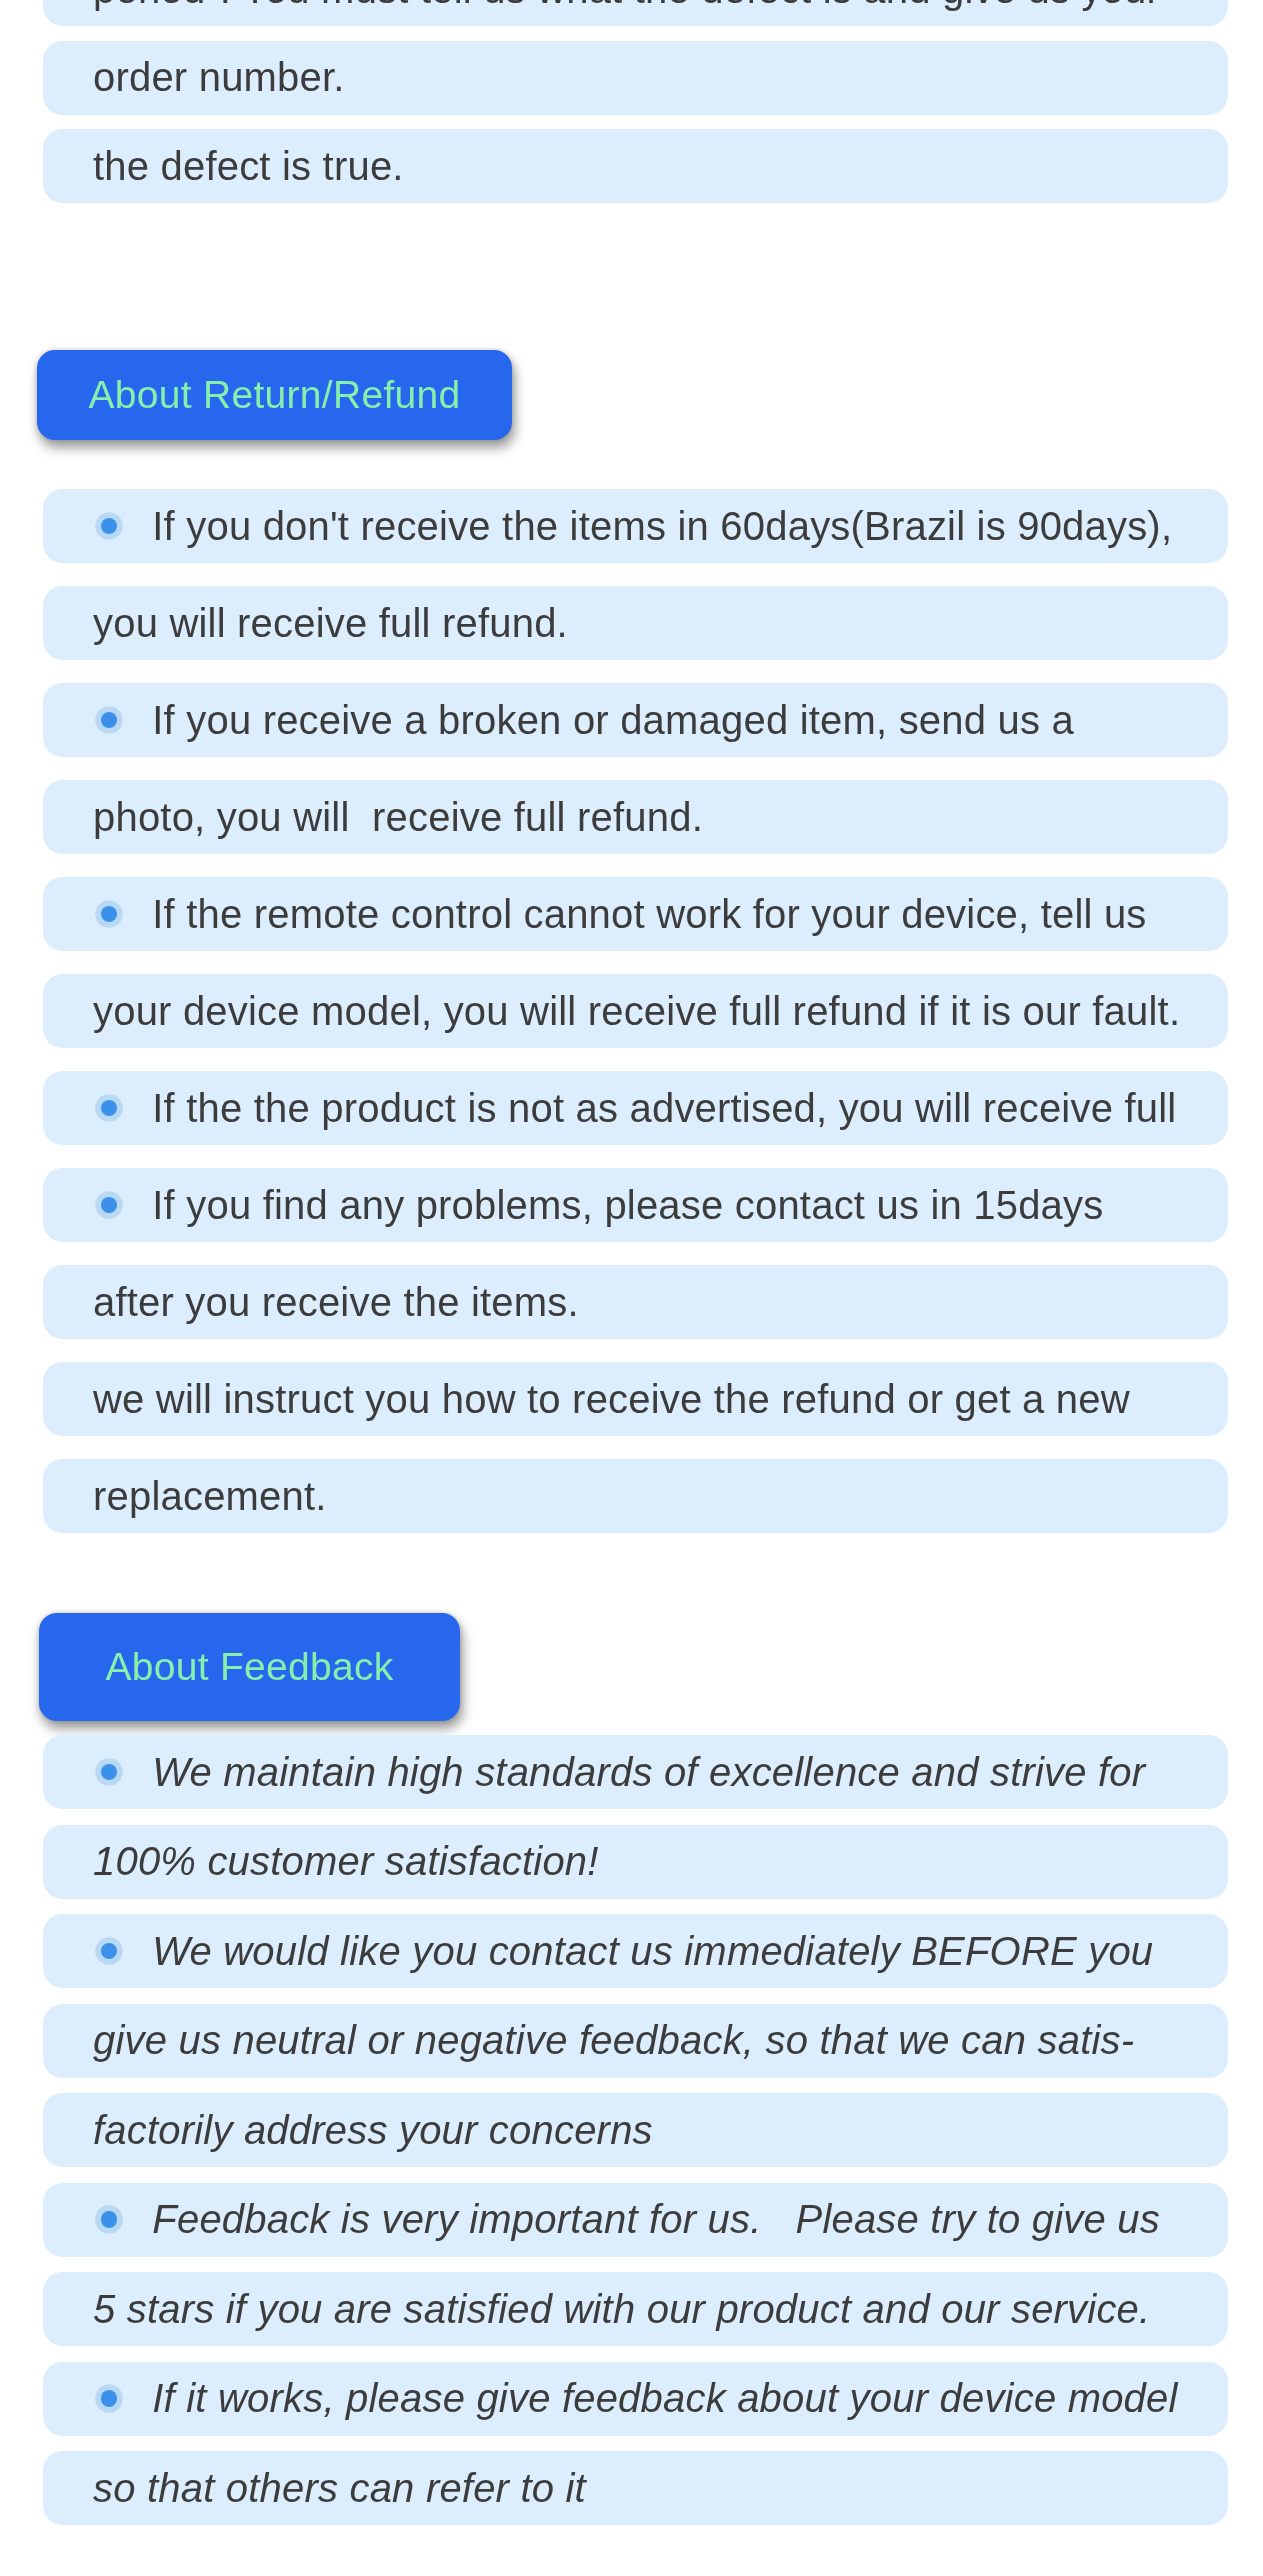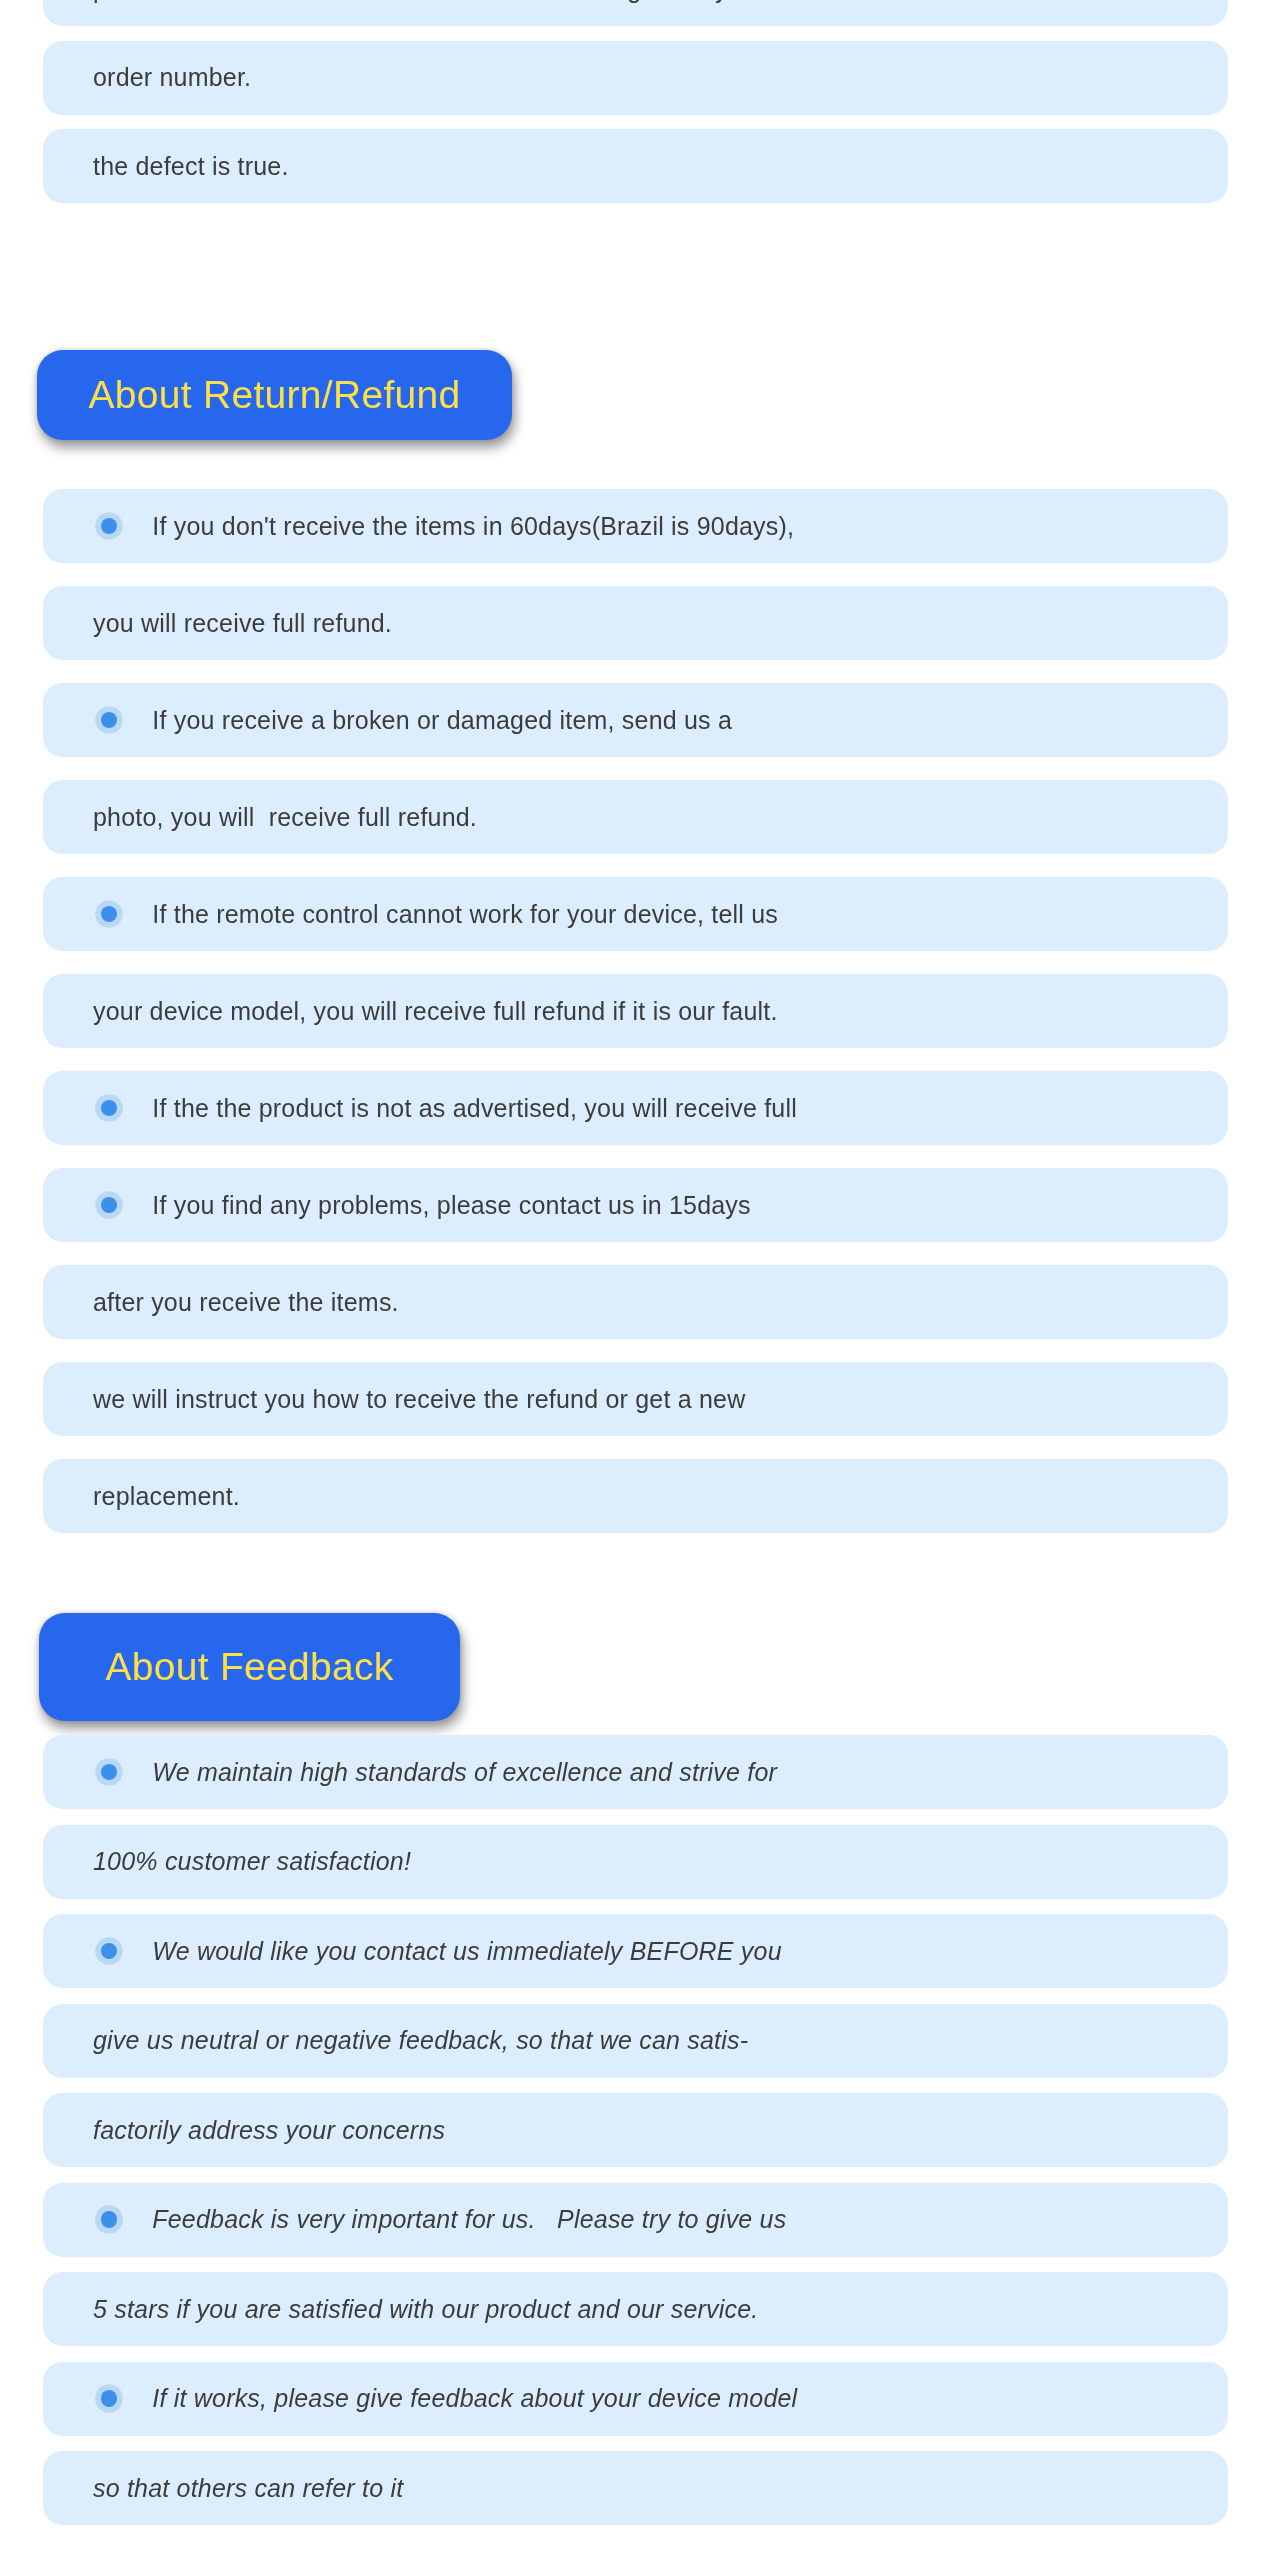--- a/index.html
+++ b/index.html
@@ -22,21 +22,21 @@
   #sec-return{top:489px;gap:23px;}
   #sec-feedback{top:1735px;gap:15.5px;font-style:italic;}
   .row{
     display:flex;
     align-items:center;
     height:74px;
     background:#dceefd;
     border-radius:19.4px;
     padding-left:50px;
     box-sizing:border-box;
-    font-size:25px;
+    font-size:40px;
     color:#3c3c3c;
     letter-spacing:0.2px;
     overflow:hidden;
     flex:0 0 auto;
   }
   .row-text{white-space:pre;}
   .bullet{
     flex:0 0 auto;
     width:16.5px;
     height:16.5px;
@@ -45,25 +45,25 @@
     box-shadow:0 0 0 5.8px #b9d8f4;
     margin-left:7.8px;
     margin-right:35px;
   }
   .pill-button{
     position:absolute;
     display:flex;
     align-items:center;
     justify-content:center;
     background:#2667ee;
-    color:#fde047;
+    color:#86efac;
     font-size:39px;
     letter-spacing:0.3px;
     border:none;
-    border-radius:26px;
+    border-radius:18px;
     box-shadow:2.9px 7.8px 11.7px rgba(0,0,0,0.38), 0 0 5.8px rgba(0,0,0,0.18);
     cursor:pointer;
     font-family:"Liberation Sans",sans-serif;
   }
   #btn-return{left:37px;top:350px;width:475px;height:90px;}
   #btn-feedback{left:39px;top:1613px;width:421px;height:108px;}
 </style>
 </head>
 <body>
 

